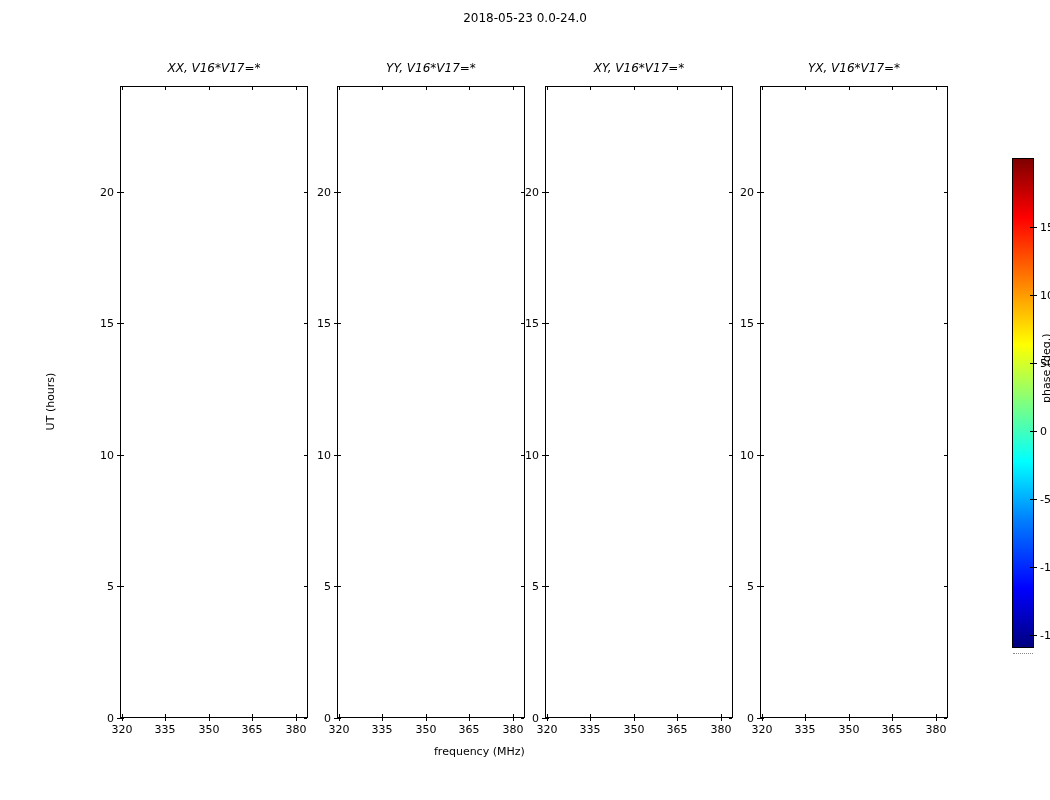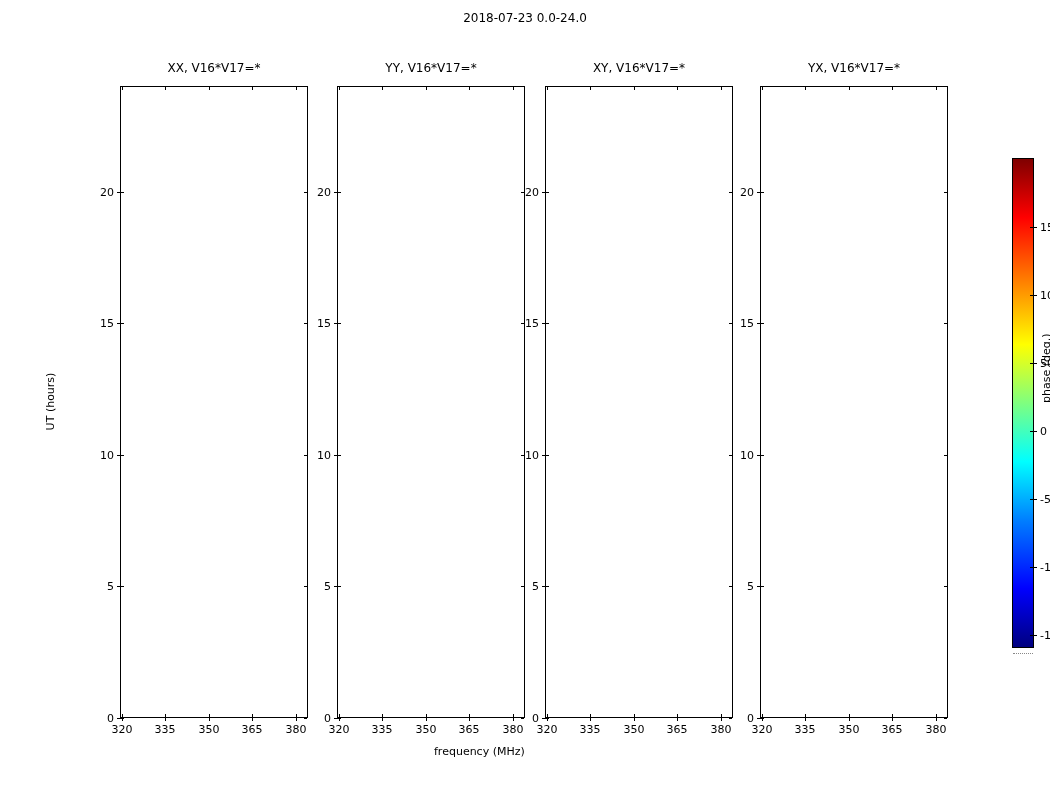--- a/index.html
+++ b/index.html
@@ -39,20 +39,21 @@
     background: #ffffff;
   }
   .panel-title {
     position: absolute;
     top: -26px;
     left: 0;
     width: 100%;
     text-align: center;
     font-size: 12px;
     white-space: nowrap;
+    font-style: italic;
   }
   
   .tick-y {
     position: absolute;
     left: -4px;
     width: 4px;
     height: 1px;
     background: #000;
   }
   .tick-y-in {
@@ -172,21 +173,21 @@
     width: 20px;
     height: 3px;
     border-bottom: 1px dotted #888;
   }
 </style>
 </head>
 <body>
 
 <div id="figure">
 
-  <div class="suptitle">2018-07-23 0.0-24.0</div>
+  <div class="suptitle">2018-05-23 0.0-24.0</div>
 
   <div class="panel" id="panel0" style="left:120px; width:188px;">
     <div class="panel-title">XX, V16*V17=*</div>
 
     <div class="tick-y" style="top:631px;"></div>
       <div class="tick-y-in" style="top:631px;"></div>
       <div class="tick-y-right" style="top:631px;"></div>
     <div class="tick-label-y" style="top:631px;">0</div>
 
     <div class="tick-y" style="top:499px;"></div>

